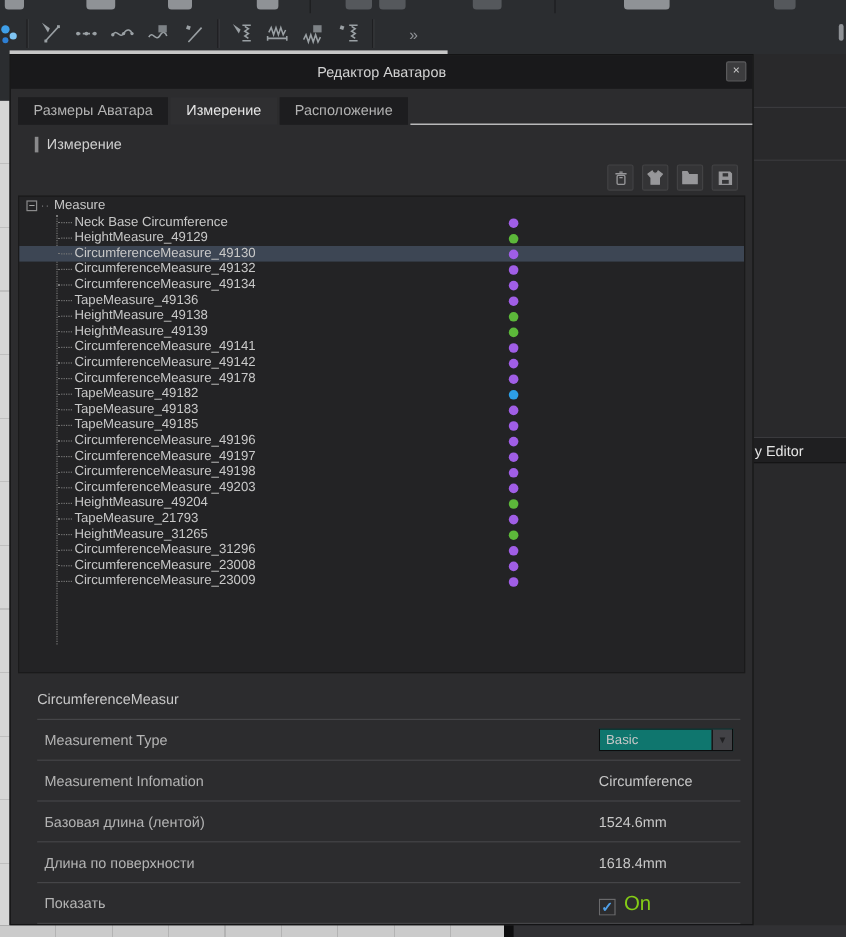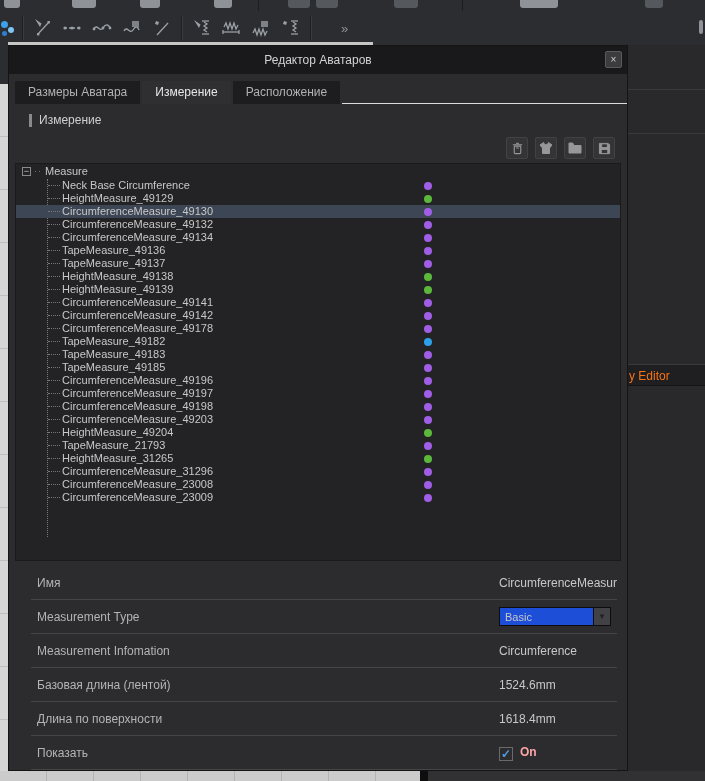--- a/index.html
+++ b/index.html
@@ -28,21 +28,21 @@
   
   .left-strip {
     position:absolute; left:0; top:84px; width:8px; height:687px;
     background:repeating-linear-gradient(to bottom,#d6d6d6 0 52px,#bfbfbf 52px 53px);
   }
   
   .right-bg { position:absolute; left:628px; top:45px; width:77px; height:736px; background:#29292b; }
   .right-bg .hline { position:absolute; left:0; width:77px; height:1px; background:#3a3a3d; }
   .rb-bar { position:absolute; left:0; top:319px; width:77px; height:22px; background:#1f1f21;
             border-top:1px solid #3a3a3d; border-bottom:1px solid #141415;
-            font-size:12px; color:#f97316; line-height:22px; padding-left:1px; white-space:nowrap; overflow:hidden; }
+            font-size:12px; color:#e5e5e5; line-height:22px; padding-left:1px; white-space:nowrap; overflow:hidden; }
   
   .bottom-strip { position:absolute; left:0; top:771px; width:705px; height:10px; background:#313134; }
   .bottom-strip .grid {
     position:absolute; left:0; top:0; width:420px; height:10px;
     background:repeating-linear-gradient(to right,#cbcbcb 0 46px,#b3b3b3 46px 47px);
   }
   .bottom-strip .bar { position:absolute; left:420px; top:0; width:8px; height:10px; background:#0e0e0f; }
 
   
   .dialog {
@@ -83,27 +83,27 @@
   .tree-row::before { content:""; position:absolute; left:32px; top:6px; width:12px; border-top:1px dotted #777; }
   .tree-row.selected { background:#3d4654; }
   .t-label { color:#c8c8c8;text-align:center; }
   .dot { position:absolute; left:408px; top:3px; width:8px; height:8px; border-radius:50%; }
 
   
   .form { position:absolute; left:22px; right:10px; top:520px; }
   .form-row { height:34px; display:flex; align-items:center; border-bottom:1px solid #454548; }
   .f-label { flex:1; font-size:12px; color:#b4b4b4; padding-left:6px; }
   .f-value { width:118px; overflow:hidden; white-space:nowrap; font-size:12px; color:#c8c8c8; }
-  .dd { width:112px; height:19px; background:#1d4ed8; border:1px solid #0c0c0d; display:flex; align-items:center; }
+  .dd { width:112px; height:19px; background:#0f766e; border:1px solid #0c0c0d; display:flex; align-items:center; }
   .dd-text { flex:1; padding-left:5px; font-size:11px; color:#c8c8c8; }
   .dd-btn { width:17px; height:17px; background:#424246; border-left:1px solid #0c0c0d;
             color:#202022; font-size:8px; line-height:17px; text-align:center; }
   .cb { display:inline-block; width:14px; height:14px; background:#2c2c2e; border:1px solid #6a6a6c;
         color:#4f9fe8; font-size:12px; font-weight:bold; line-height:12px; text-align:center; margin-right:7px; }
-  .cb-label { font-size:12px; color:#fca5a5; vertical-align:2px;font-weight:bold; }
+  .cb-label { font-size:17px; color:#84cc16; vertical-align:2px; }
 </style>
 </head>
 <body>
 
 <div class="toolbar-top">
   <div class="stub" style="left:4px;width:16px;"></div>
   <div class="stub" style="left:72px;width:24px;"></div>
   <div class="stub" style="left:140px;width:20px;"></div>
   <div class="stub" style="left:214px;width:18px;"></div>
   <div class="vsep1" style="left:258px;"></div>
@@ -260,21 +260,20 @@
       <span>Measure</span>
     </div>
     <div class="tree-children" id="tree-children">
       <div class="vline"></div>
     <div class="tree-row"><span class="t-label">Neck Base Circumference</span><span class="dot" style="background: rgb(160, 94, 230);"></span></div>
         <div class="tree-row"><span class="t-label">HeightMeasure_49129</span><span class="dot" style="background: rgb(92, 184, 58);"></span></div>
         <div class="tree-row selected"><span class="t-label">CircumferenceMeasure_49130</span><span class="dot" style="background: rgb(160, 94, 230);"></span></div>
         <div class="tree-row"><span class="t-label">CircumferenceMeasure_49132</span><span class="dot" style="background: rgb(160, 94, 230);"></span></div>
         <div class="tree-row"><span class="t-label">CircumferenceMeasure_49134</span><span class="dot" style="background: rgb(160, 94, 230);"></span></div>
         <div class="tree-row"><span class="t-label">TapeMeasure_49136</span><span class="dot" style="background: rgb(160, 94, 230);"></span></div>
-        <div class="tree-row"><span class="t-label">TapeMeasure_49137</span><span class="dot" style="background: rgb(160, 94, 230);"></span></div>
         <div class="tree-row"><span class="t-label">HeightMeasure_49138</span><span class="dot" style="background: rgb(92, 184, 58);"></span></div>
         <div class="tree-row"><span class="t-label">HeightMeasure_49139</span><span class="dot" style="background: rgb(92, 184, 58);"></span></div>
         <div class="tree-row"><span class="t-label">CircumferenceMeasure_49141</span><span class="dot" style="background: rgb(160, 94, 230);"></span></div>
         <div class="tree-row"><span class="t-label">CircumferenceMeasure_49142</span><span class="dot" style="background: rgb(160, 94, 230);"></span></div>
         <div class="tree-row"><span class="t-label">CircumferenceMeasure_49178</span><span class="dot" style="background: rgb(160, 94, 230);"></span></div>
         <div class="tree-row"><span class="t-label">TapeMeasure_49182</span><span class="dot" style="background: rgb(45, 159, 230);"></span></div>
         <div class="tree-row"><span class="t-label">TapeMeasure_49183</span><span class="dot" style="background: rgb(160, 94, 230);"></span></div>
         <div class="tree-row"><span class="t-label">TapeMeasure_49185</span><span class="dot" style="background: rgb(160, 94, 230);"></span></div>
         <div class="tree-row"><span class="t-label">CircumferenceMeasure_49196</span><span class="dot" style="background: rgb(160, 94, 230);"></span></div>
         <div class="tree-row"><span class="t-label">CircumferenceMeasure_49197</span><span class="dot" style="background: rgb(160, 94, 230);"></span></div>
@@ -284,21 +283,20 @@
         <div class="tree-row"><span class="t-label">TapeMeasure_21793</span><span class="dot" style="background: rgb(160, 94, 230);"></span></div>
         <div class="tree-row"><span class="t-label">HeightMeasure_31265</span><span class="dot" style="background: rgb(92, 184, 58);"></span></div>
         <div class="tree-row"><span class="t-label">CircumferenceMeasure_31296</span><span class="dot" style="background: rgb(160, 94, 230);"></span></div>
         <div class="tree-row"><span class="t-label">CircumferenceMeasure_23008</span><span class="dot" style="background: rgb(160, 94, 230);"></span></div>
         <div class="tree-row"><span class="t-label">CircumferenceMeasure_23009</span><span class="dot" style="background: rgb(160, 94, 230);"></span></div>
       </div>
   </div>
 
   <div class="form" id="form-rows">
       <div class="form-row">
-        <span class="f-label">Имя</span>
         <div class="f-value">CircumferenceMeasure_49130</div>
       </div>
       <div class="form-row">
         <span class="f-label">Measurement Type</span>
         <div class="f-value">
           <div class="dd">
             <span class="dd-text">Basic</span>
             <span class="dd-btn">▼</span>
           </div>
         </div>

